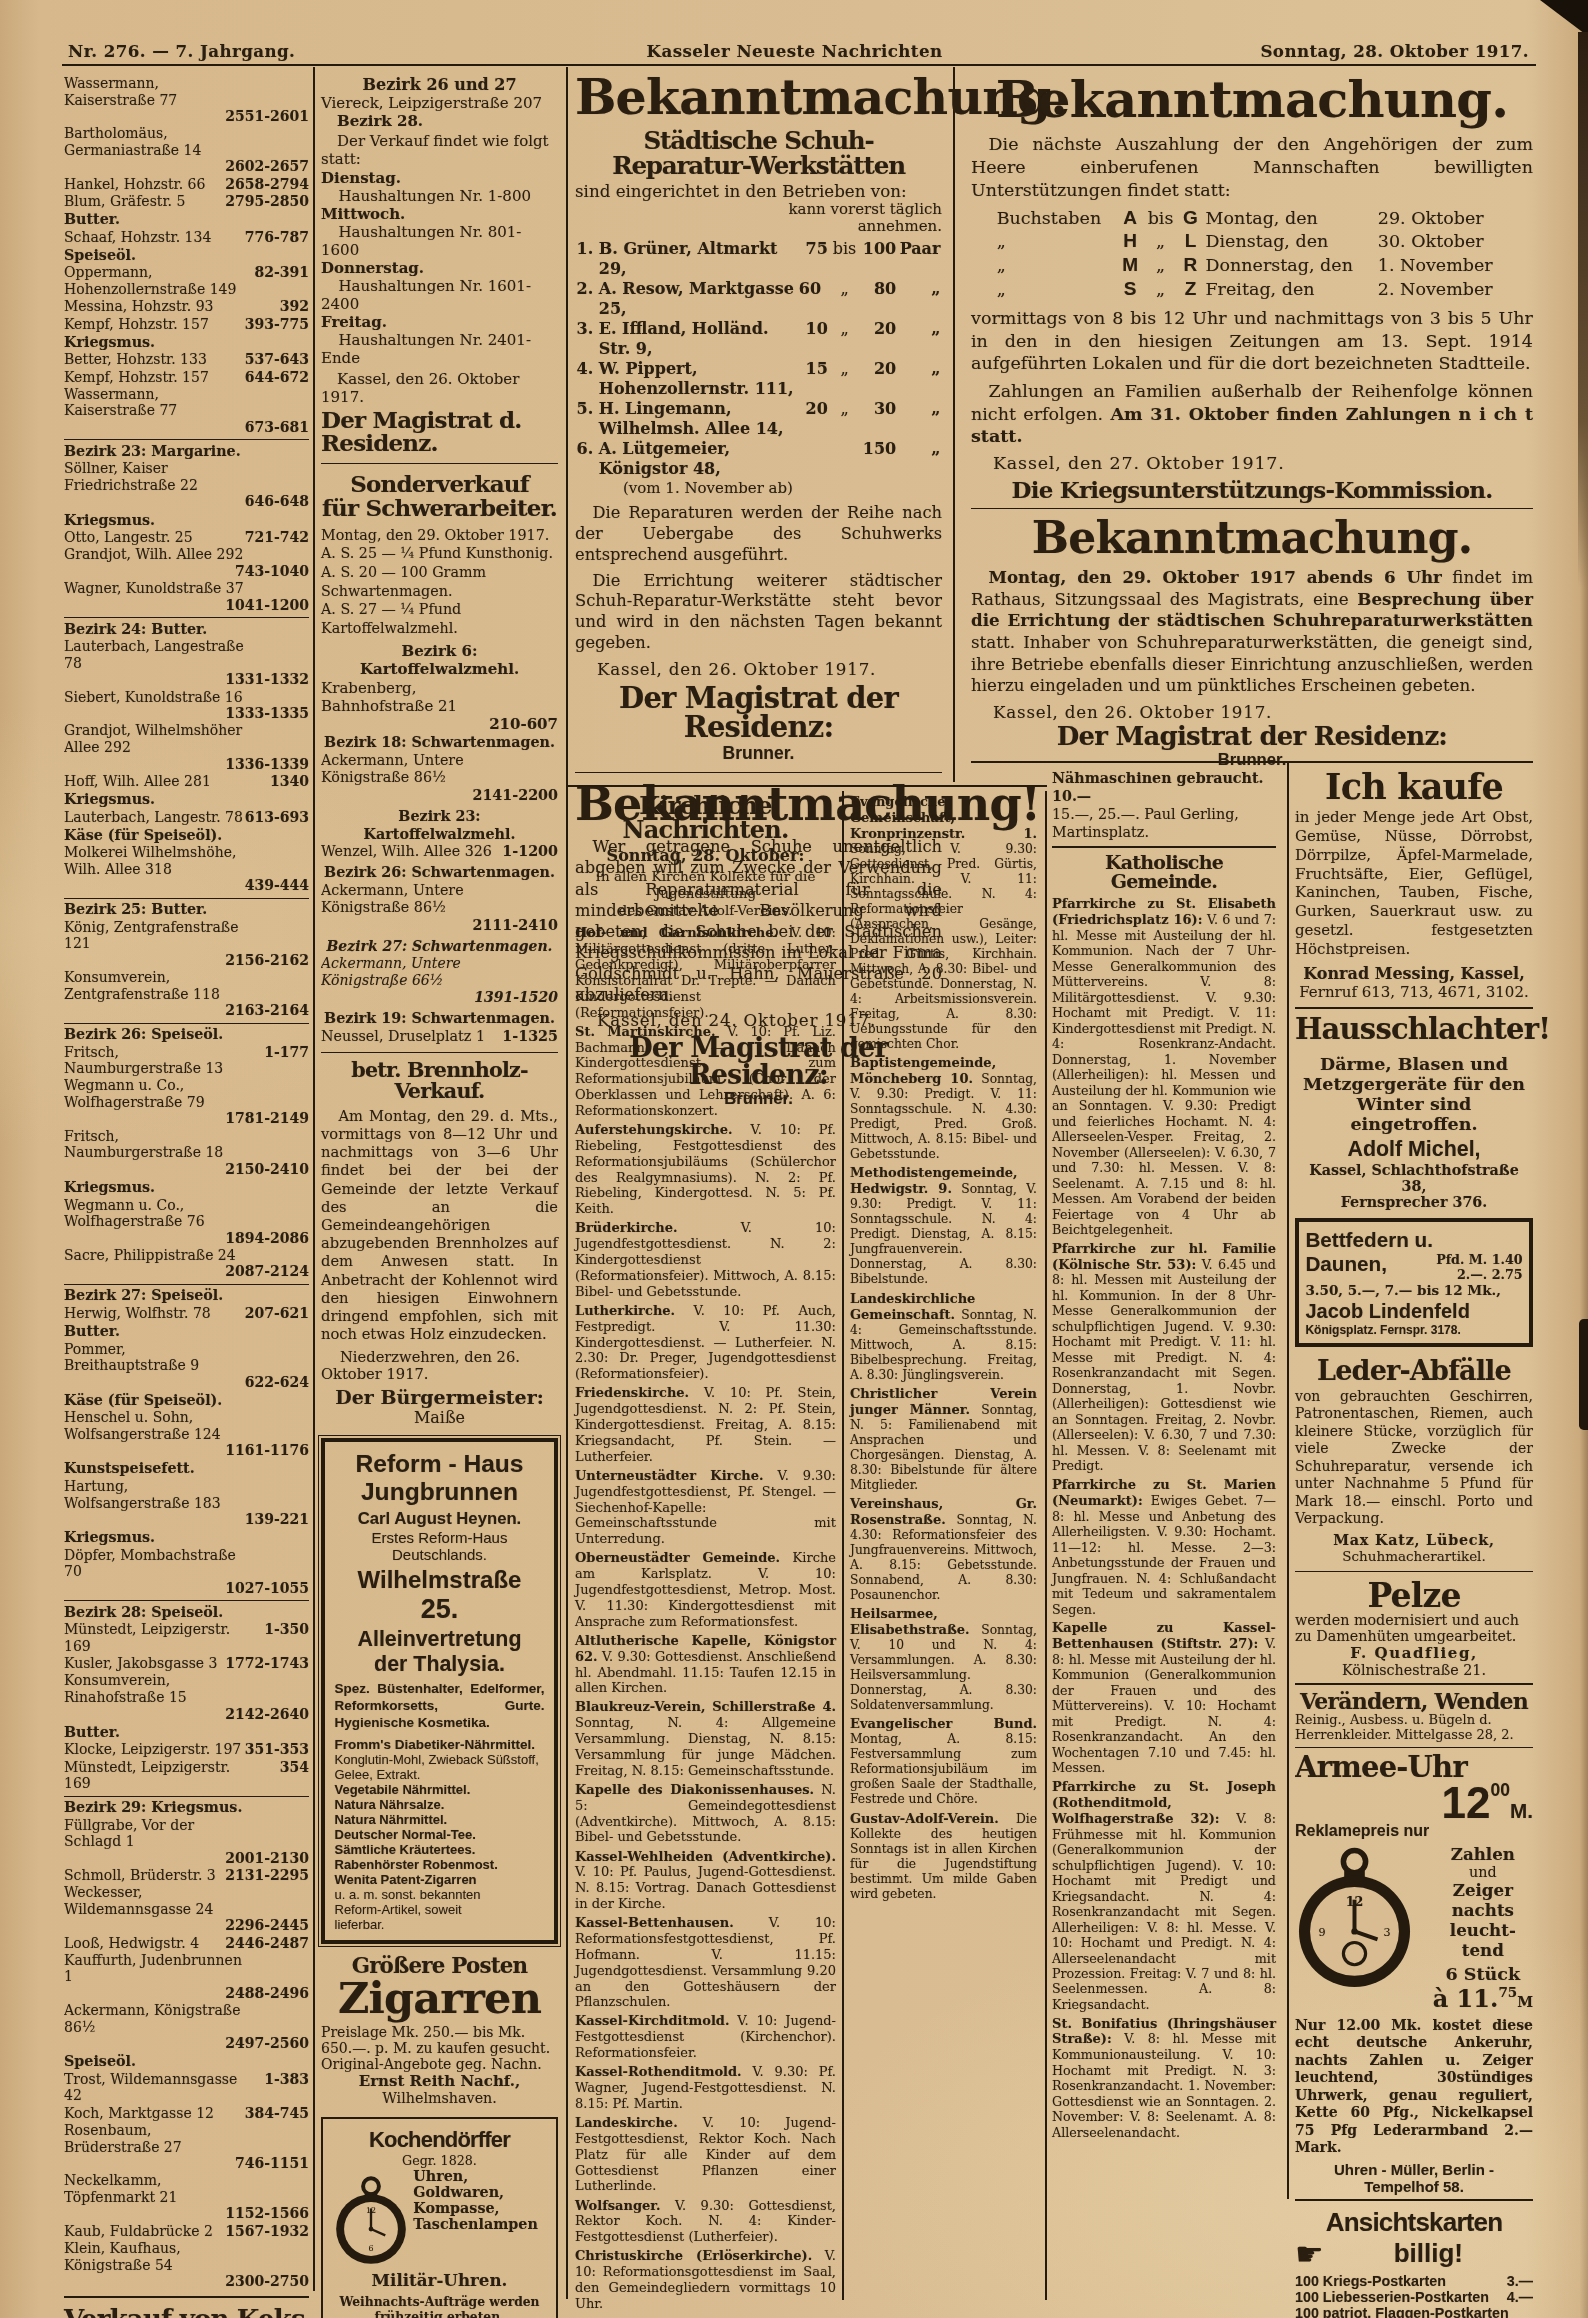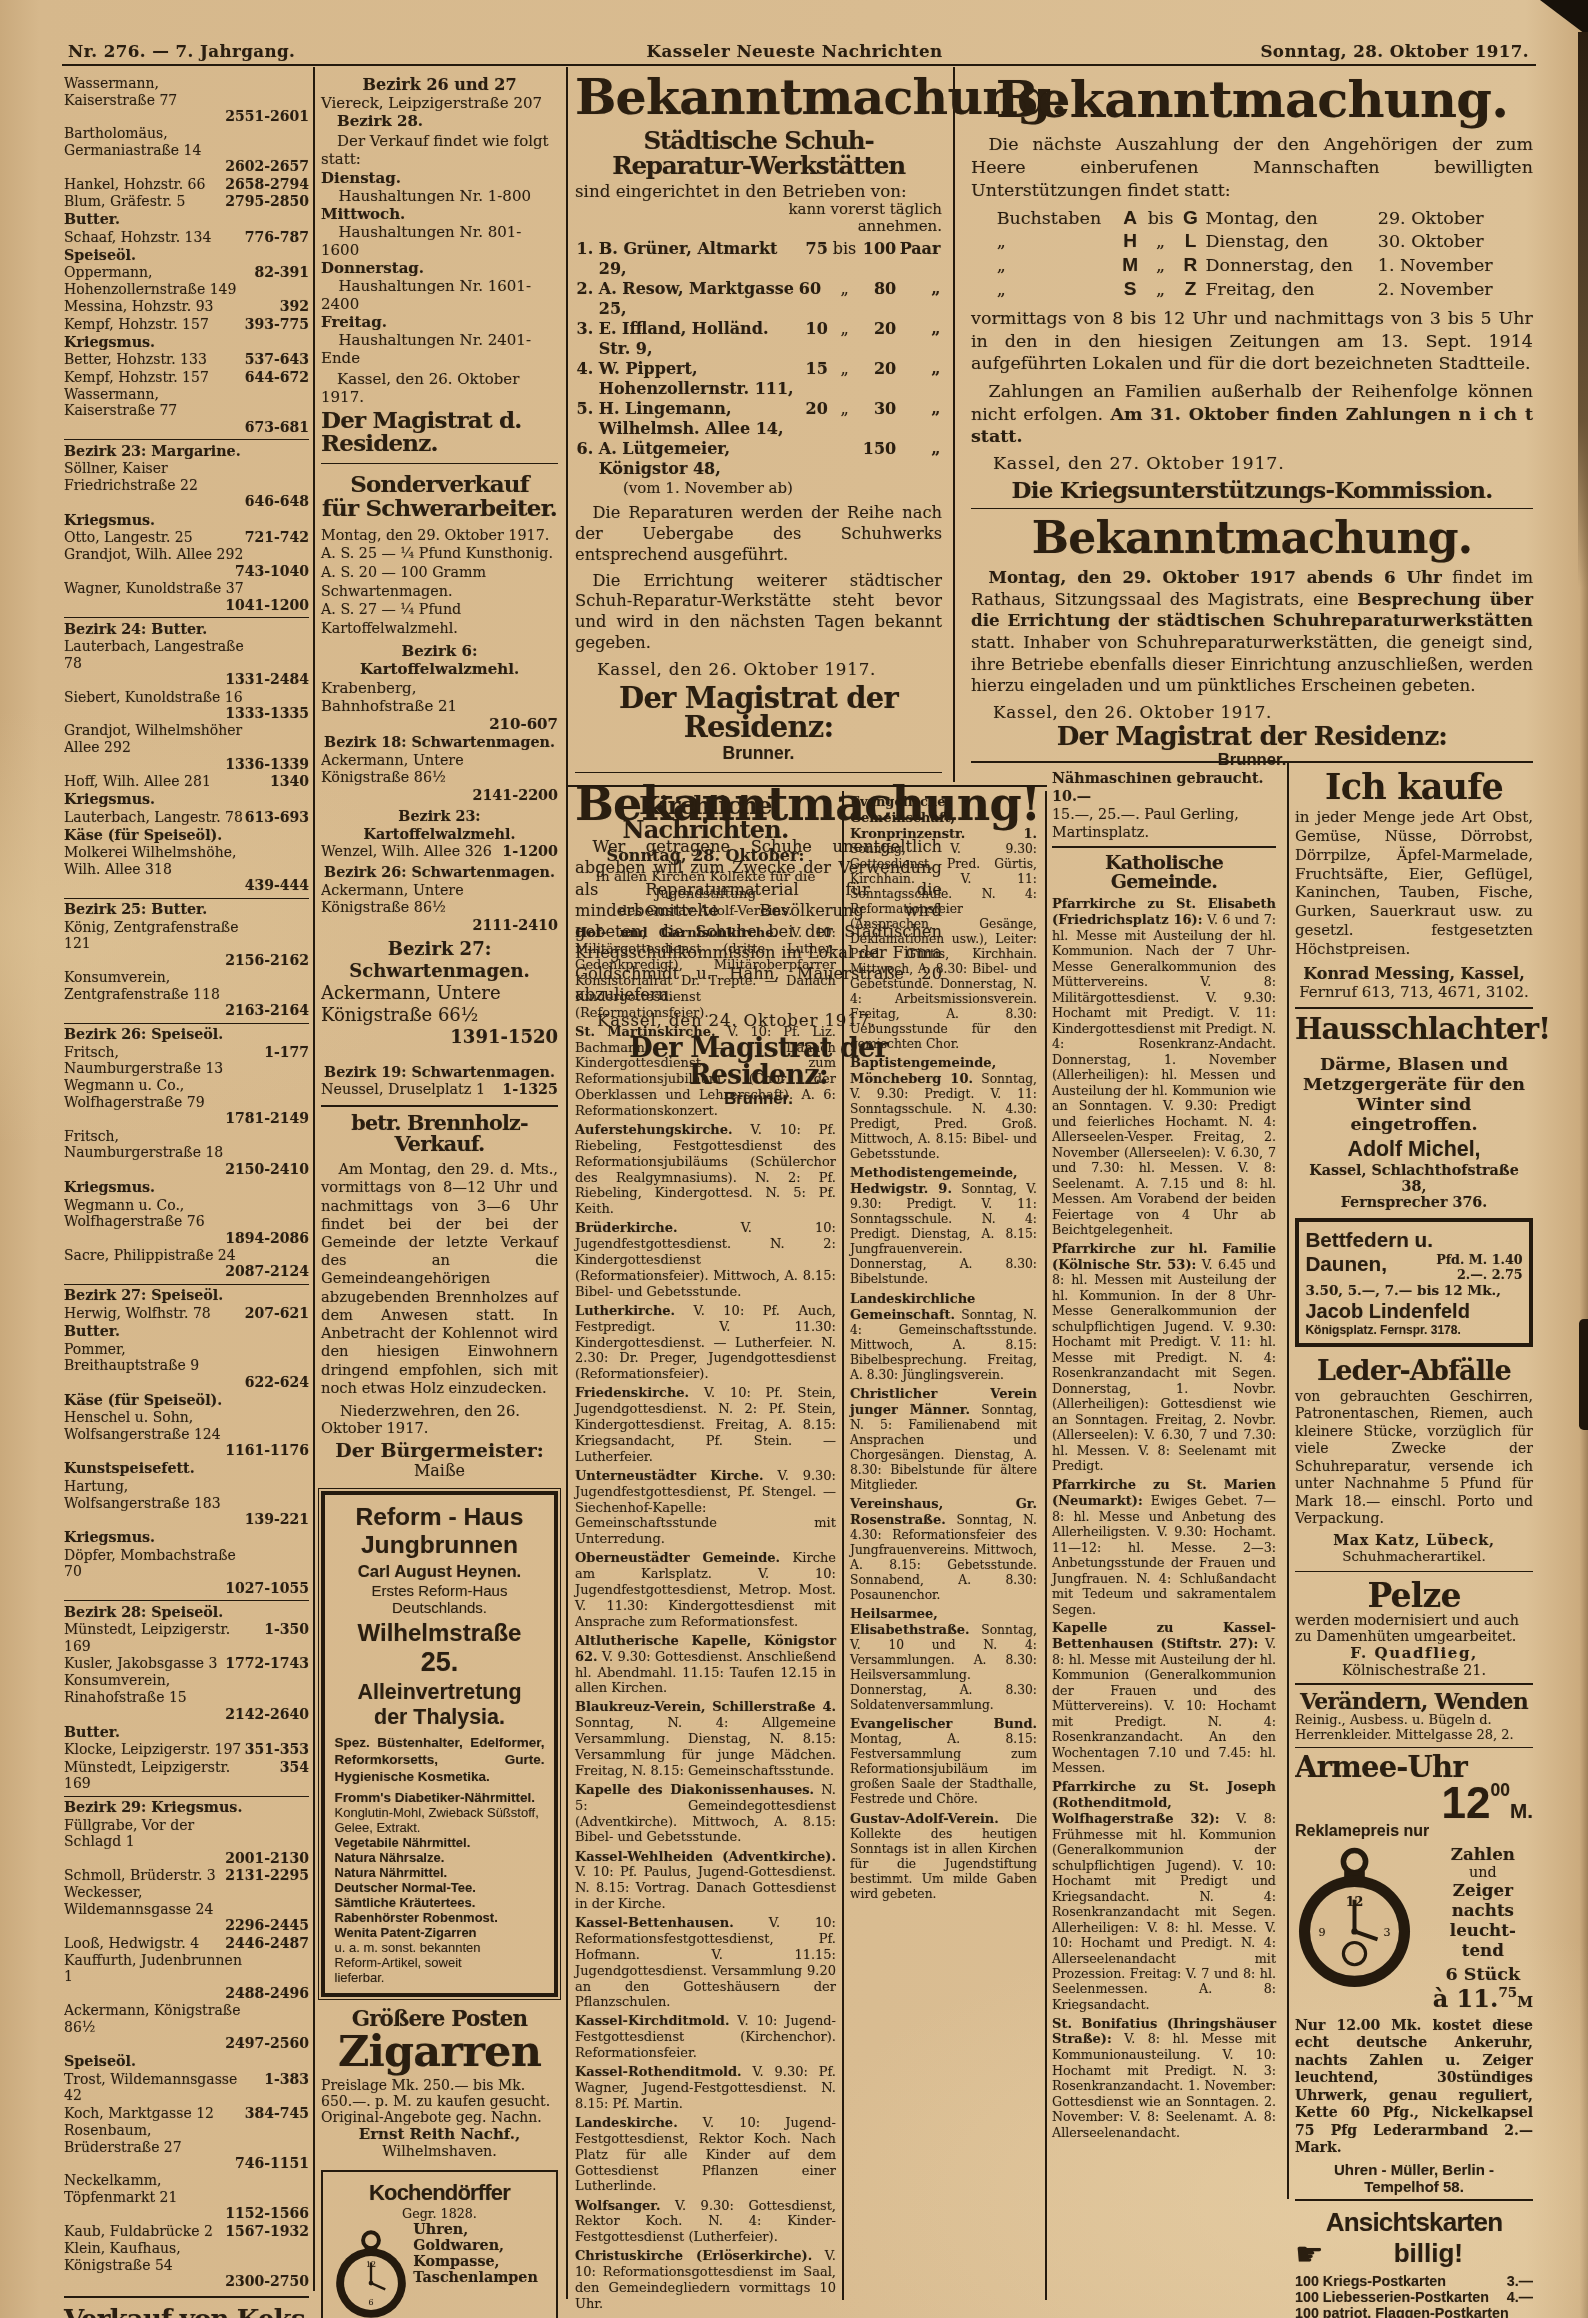--- a/index.html
+++ b/index.html
@@ -164,21 +164,21 @@
           <span class="vv">1041-1200</span>
         </div>
 
         <div class="c1row sec ruleTop">
           <span class="nm">Bezirk 24: Butter.</span>
           <span class="vv"></span>
         </div>
 
         <div class="c1row entry">
           <span class="nm">Lauterbach, Langestraße 78</span>
-          <span class="vv">1331-2484</span>
+          <span class="vv">1331-1332</span>
         </div>
 
         <div class="c1row entry">
           <span class="nm">Siebert, Kunoldstraße 16</span>
           <span class="vv">1333-1335</span>
         </div>
 
         <div class="c1row entry">
           <span class="nm">Grandjot, Wilhelmshöher Allee 292</span>
           <span class="vv">1336-1339</span>
@@ -496,21 +496,21 @@
         </div>
 
         <div style="font-size:14.3px;line-height:1.22;margin-bottom:4px;">
           <div class="ctr b">Bezirk 26: Schwartenmagen.</div>
           <div class="c1row">
             <span class="nm">Ackermann, Untere Königstraße 86½</span>
             <span class="vv">2111-2410</span>
           </div>
         </div>
 
-        <div style="font-size:18px;line-height:1.22;margin-bottom:16px;">
+        <div style="font-size:14px;line-height:1.22;margin-bottom:4px;font-style:italic;">
           <div class="ctr b">Bezirk 27: Schwartenmagen.</div>
           <div class="c1row">
             <span class="nm">Ackermann, Untere Königstraße 66½</span>
             <span class="vv">1391-1520</span>
           </div>
         </div>
 
         <div style="font-size:14.3px;line-height:1.22;margin-bottom:4px;">
           <div class="ctr b">Bezirk 19: Schwartenmagen.</div>
           <div class="c1row">

